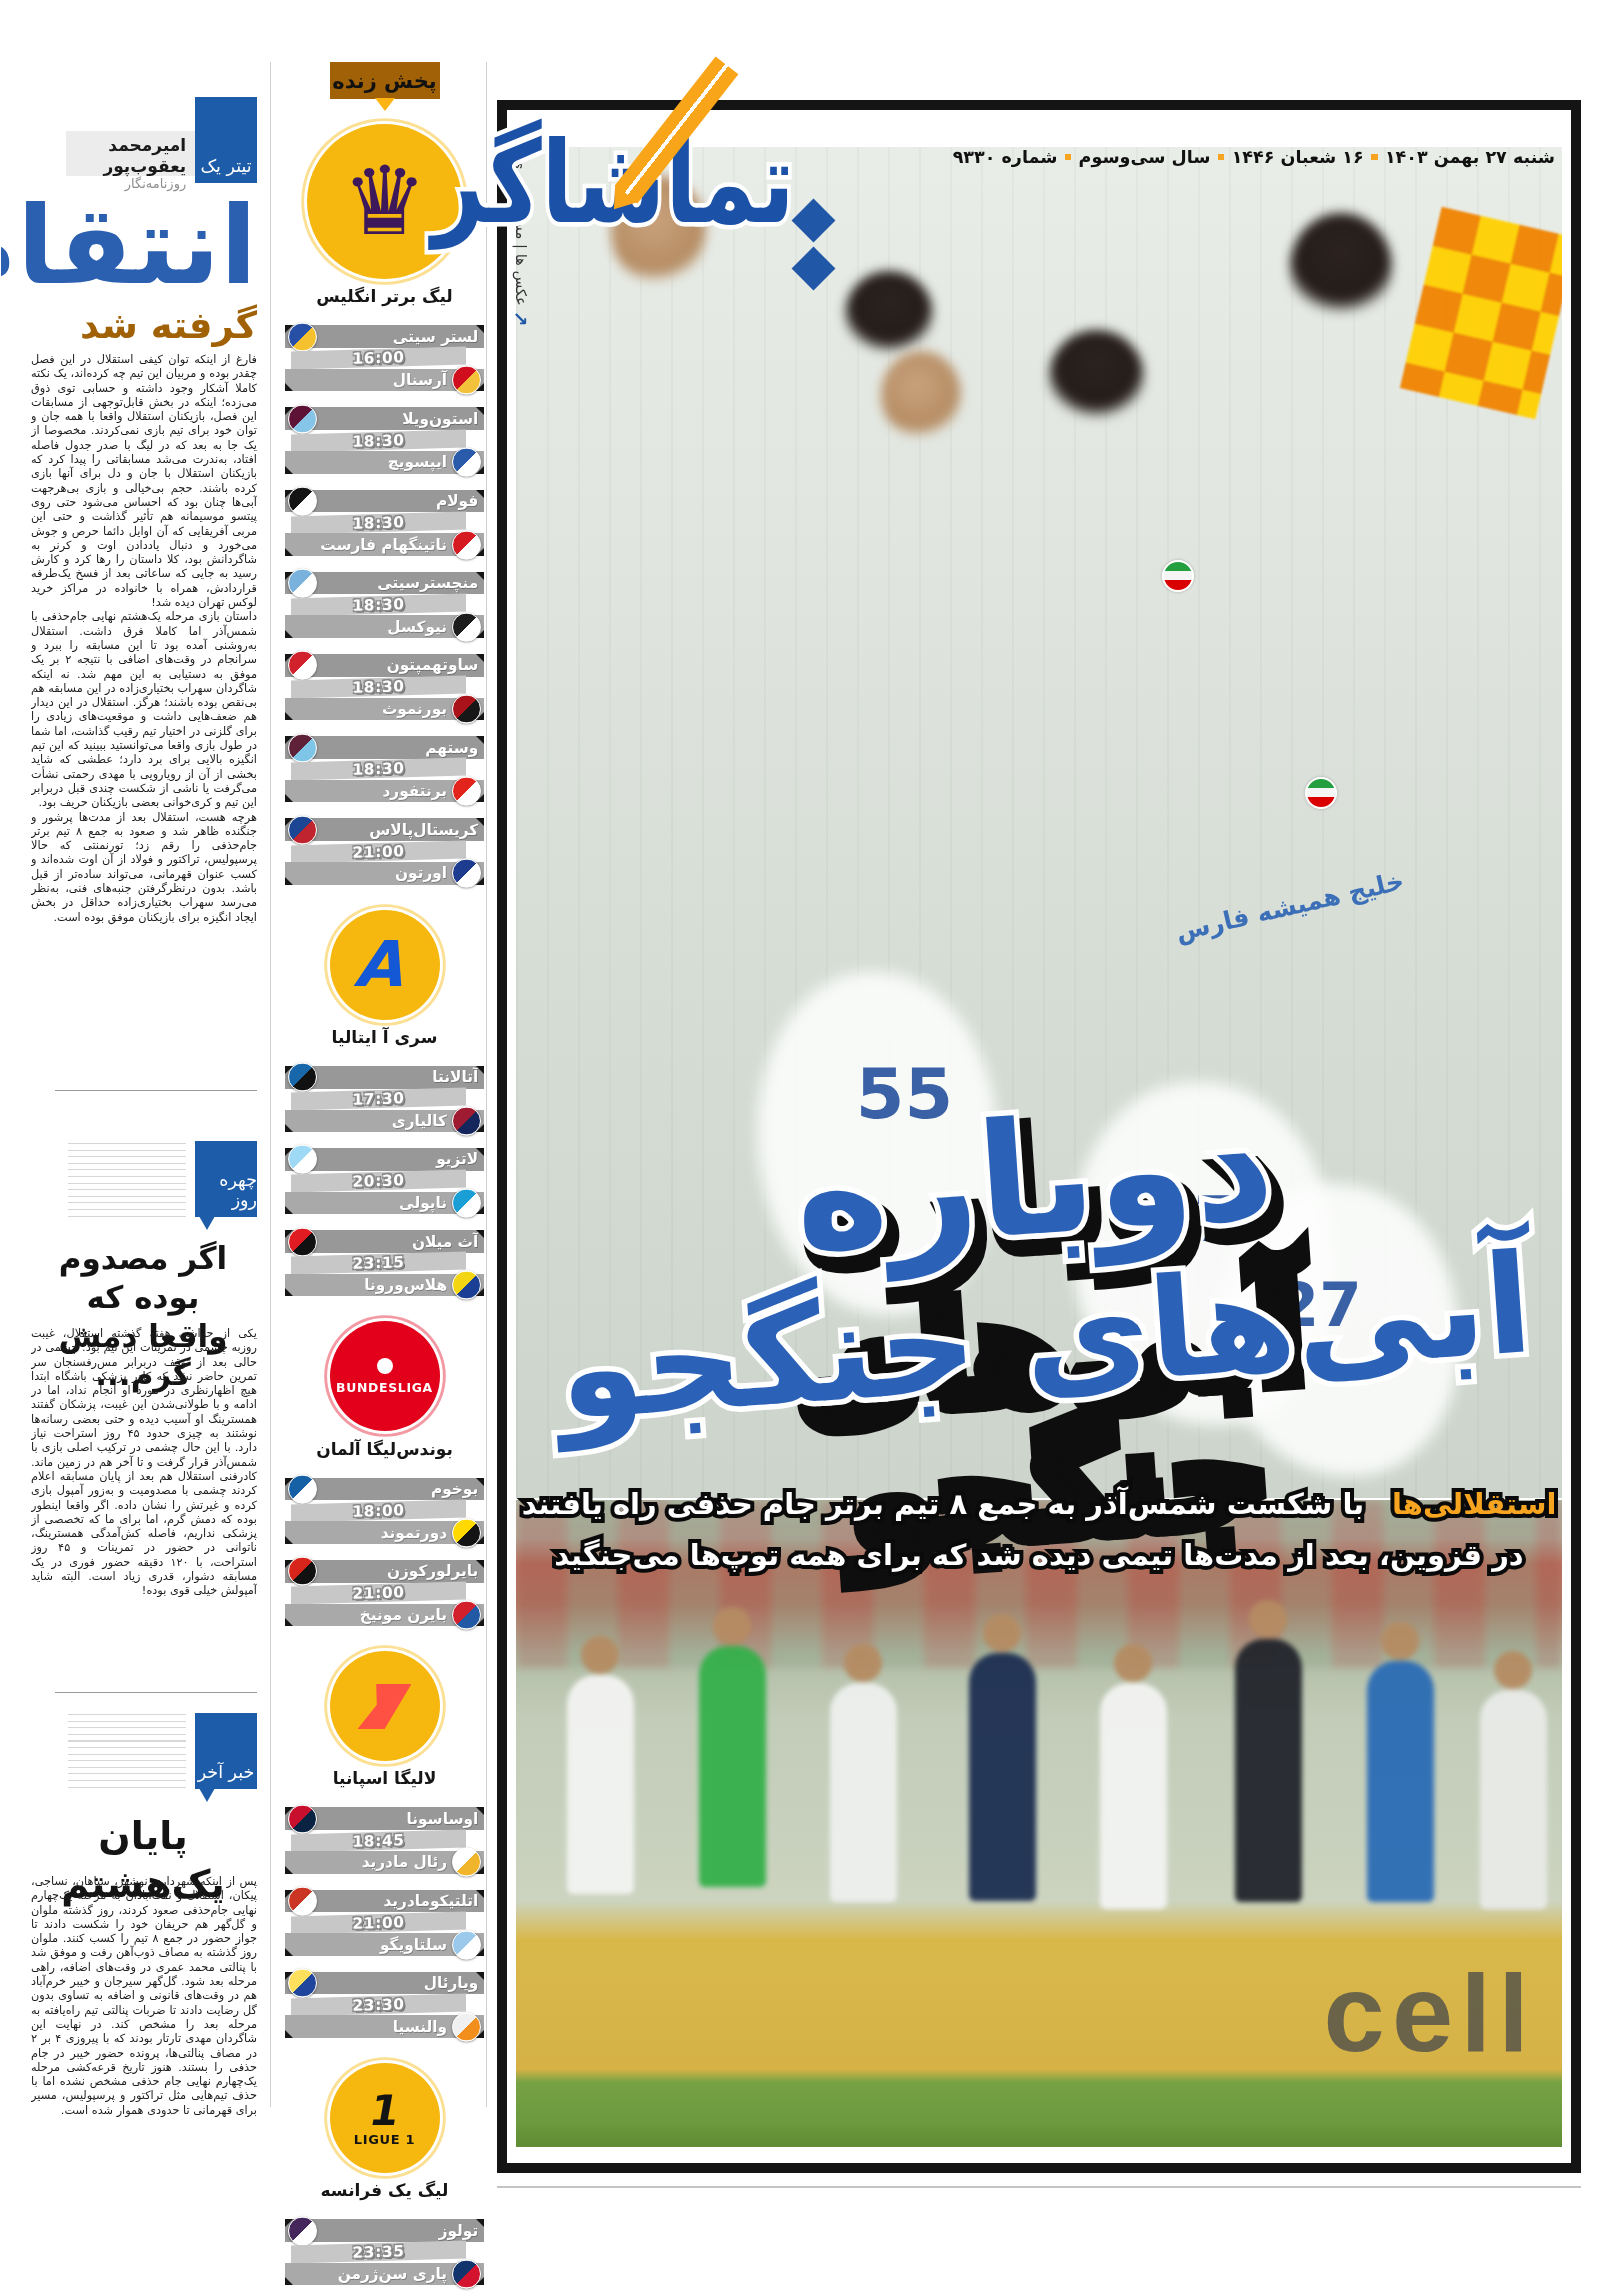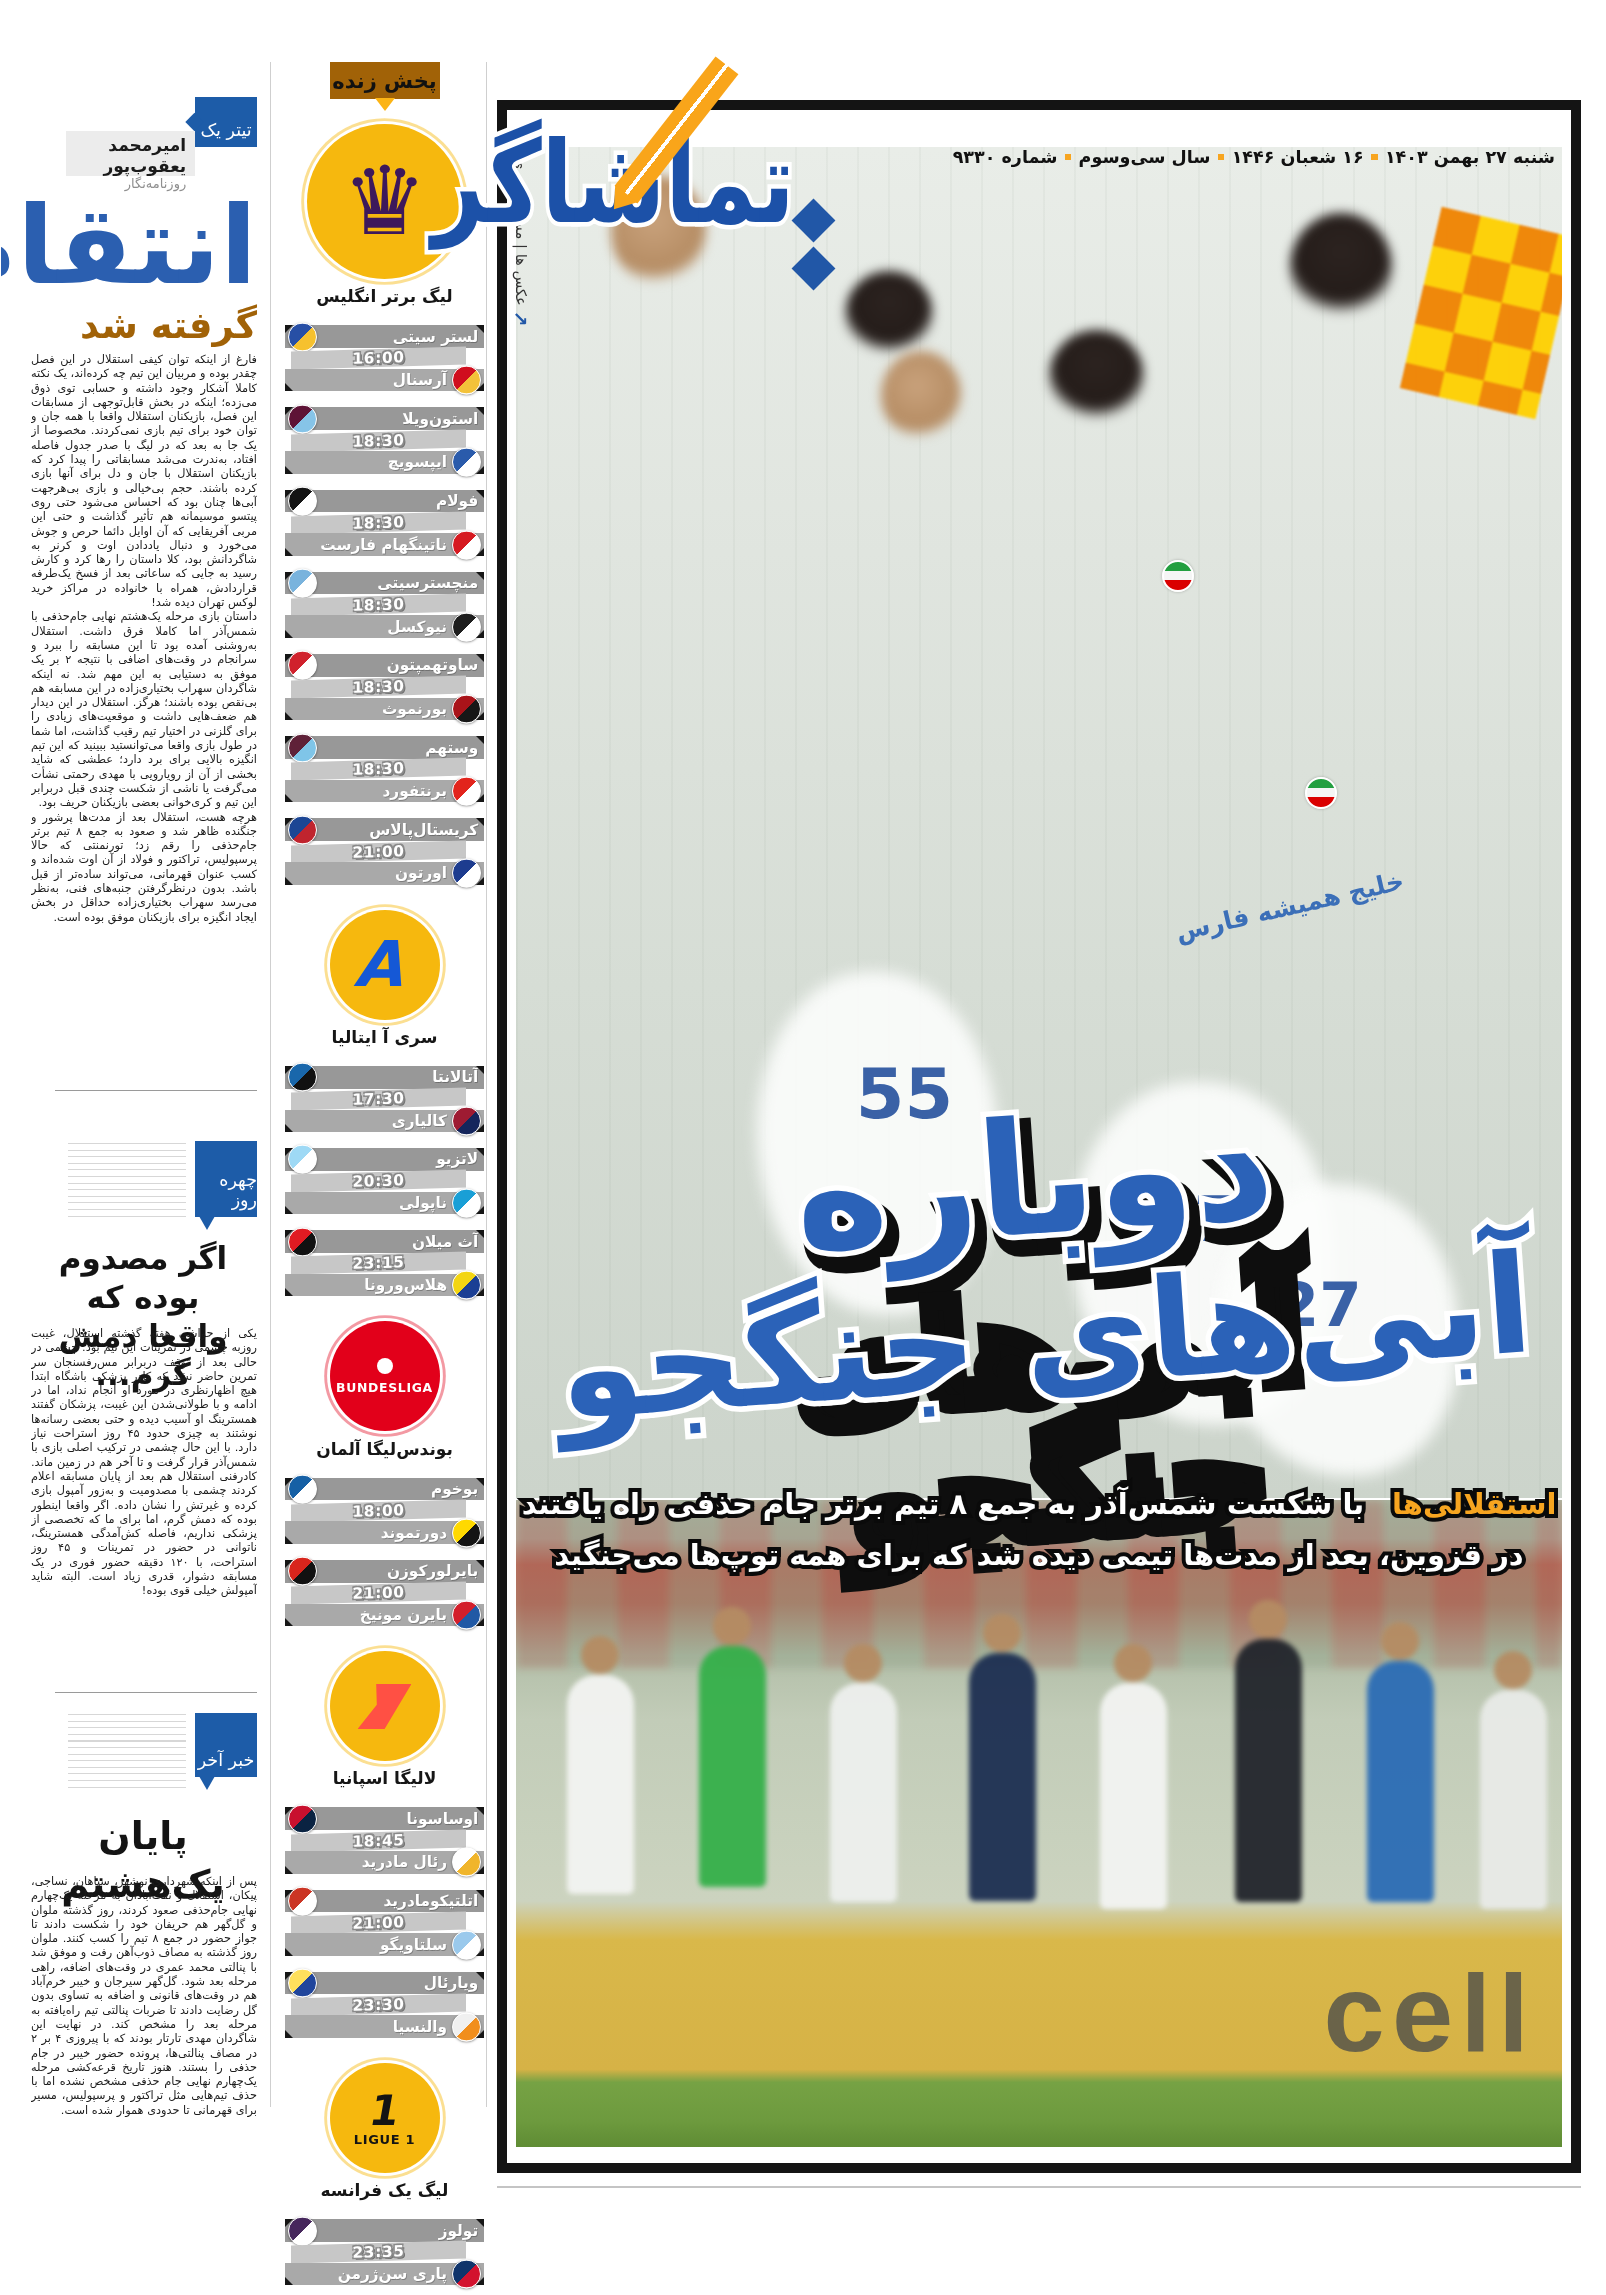--- a/index.html
+++ b/index.html
@@ -1,21 +1,21 @@
 <!DOCTYPE html>
 <html lang="fa" dir="rtl" style="font-size:11.7px"><head>
 <meta charset="utf-8">
 <style>
   html,body{margin:0;padding:0;}
   body{width:1607px;height:2295px;background:#fff;font-family:"DejaVu Sans",sans-serif;overflow:hidden;}
   #page{position:relative;width:1607px;height:2295px;background:#fff;isolation:isolate;}
   
   #left-col{position:absolute;left:29px;top:62px;width:228px;height:2089px;direction:rtl;}
   .vrule{position:absolute;top:62px;width:0.7px;height:2045px;background:#cfcfcf;}
-  .tag-box{position:absolute;width:62px;height:50px;background:#1d5ca8;color:#fff;display:flex;align-items:flex-end;justify-content:center;padding-bottom:7.3px;box-sizing:border-box;font-size:17.5px;}
+  .tag-box{position:absolute;width:62px;height:86px;background:#1d5ca8;color:#fff;display:flex;align-items:flex-end;justify-content:center;padding-bottom:7.3px;box-sizing:border-box;font-size:17.5px;}
   .tag-box .ptr-left{position:absolute;left:-6.6px;top:50%;width:13px;height:13px;background:#1d5ca8;transform:translateY(-50%) rotate(45deg);}
   .tag-box .ptr-down{position:absolute;right:42px;bottom:-13px;border-left:8.8px solid transparent;border-right:8.8px solid transparent;border-top:14.6px solid #1d5ca8;}
   .author-box{position:absolute;background:#ececec;padding:4.4px 8.8px 4.4px 5.8px;box-sizing:border-box;width:129px;height:45px;text-align:right;}
   .author-name{font-weight:bold;font-size:17px;color:#1a1a1a;line-height:1.2;}
   .author-role{font-size:13px;color:#8f8f8f;line-height:1.25;}
   .a1-headline{position:absolute;left:0;right:0;text-align:center;font-size:108px;line-height:1;font-weight:900;color:#2b5fb0;letter-spacing:-1.5px;}
   .a1-sub{position:absolute;left:16px;right:0;text-align:right;font-size:37px;font-weight:900;color:#a16207;}
   .body-text{position:absolute;right:0;width:226px;font-size:11.3px;line-height:14.3px;color:#1c1c1c;text-align:justify;white-space:pre-line;overflow:hidden;}
   .divider{position:absolute;right:0;width:202px;height:0.7px;background:#9a9a9a;}
   .lines-ph{position:absolute;width:118px;height:74px;background:repeating-linear-gradient(180deg,#d7d7d7 0 1.1px,#ffffff 1.1px 6.6px);}
@@ -133,21 +133,21 @@
       <span>چهره روز</span>
       <span class="ptr-down"></span>
     </div>
     <div class="sec-headline" style="top:1177px;">اگر مصدوم بوده که
 واقعا دمش گرم...</div>
     <div class="body-text" style="top:1265px;height:349px;">یکی از حواشی هفته گذشته استقلال، غیبت روزبه چشمی در تمرینات این تیم بود. چشمی در حالی بعد از توقف دربرابر مس‌رفسنجان سر تمرین حاضر نشد که کادر پزشکی باشگاه ابتدا هیچ اظهارنظری در مورد او انجام نداد، اما در ادامه و با طولانی‌شدن این غیبت، پزشکان گفتند همسترینگ او آسیب دیده و حتی بعضی رسانه‌ها نوشتند به چیزی حدود ۴۵ روز استراحت نیاز دارد. با این حال چشمی در ترکیب اصلی بازی با شمس‌آذر قرار گرفت و تا آخر هم در زمین ماند. کادرفنی استقلال هم بعد از پایان مسابقه اعلام کردند چشمی با مصدومیت و به‌زور آمپول بازی کرده و غیرتش را نشان داده. اگر واقعا اینطور بوده که دمش گرم، اما برای ما که تخصصی از پزشکی نداریم، فاصله کش‌آمدگی همسترینگ، ناتوانی در حضور در تمرینات و ۴۵ روز استراحت، با ۱۲۰ دقیقه حضور فوری در یک مسابقه دشوار، قدری زیاد است. البته شاید آمپولش خیلی قوی بوده!</div>
 
     <div class="divider" style="top:1630px;left:0;"></div>
 
     <div class="lines-ph" style="left:39px;top:1652px;"></div>
-    <div class="tag-box" style="left:166px;top:1651px;height:64px;">
+    <div class="tag-box" style="left:166px;top:1651px;height:76px;">
       <span>خبر آخر</span>
       <span class="ptr-down"></span>
     </div>
     <div class="sec-headline" style="top:1751px;font-size:38px;">پایان یک‌هشتم</div>
     <div class="body-text" style="top:1813px;height:263px;">پس از اینکه شهرداری نوشهر، سپاهان، نساجی، پیکان، استقلال و نفت‌آبادان به مرحله یک‌چهارم نهایی جام‌حذفی صعود کردند، روز گذشته ملوان و گل‌گهر هم حریفان خود را شکست دادند تا جواز حضور در جمع ۸ تیم را کسب کنند. ملوان روز گذشته به مصاف ذوب‌آهن رفت و موفق شد با پنالتی محمد عمری در وقت‌های اضافه، راهی مرحله بعد شود. گل‌گهر سیرجان و خیبر خرم‌آباد هم در وقت‌های قانونی و اضافه به تساوی بدون گل رضایت دادند تا ضربات پنالتی تیم راه‌یافته به مرحله بعد را مشخص کند. در نهایت این شاگردان مهدی تارتار بودند که با پیروزی ۴ بر ۲ در مصاف پنالتی‌ها، پرونده حضور خیبر در جام حذفی را بستند. هنوز تاریخ قرعه‌کشی مرحله یک‌چهارم نهایی جام حذفی مشخص نشده اما با حذف تیم‌هایی مثل تراکتور و پرسپولیس، مسیر برای قهرمانی تا حدودی هموار شده است.</div>
   </div>
 
   <div id="mid-col">
     <div class="live-tab">
       <span>پخش زنده</span>

